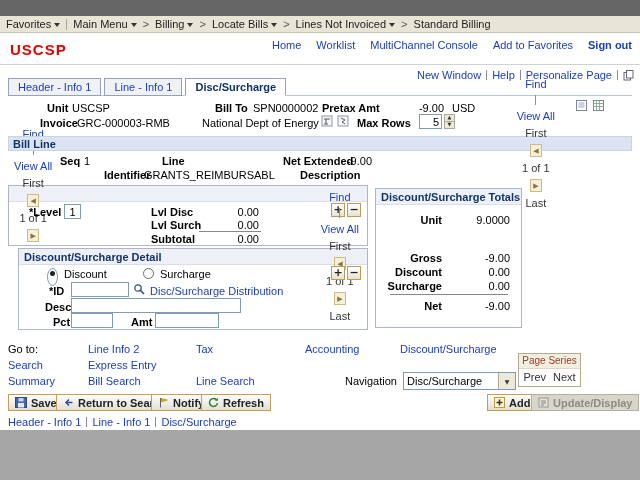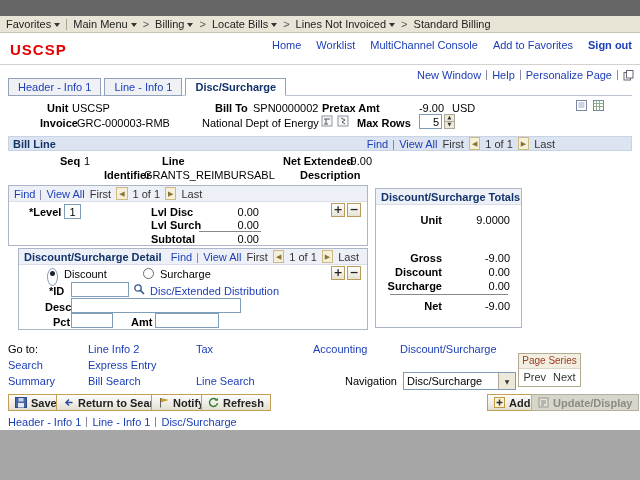--- a/index.html
+++ b/index.html
@@ -24,21 +24,21 @@
   .pipe{width:1px;height:10px;background:#8a8aa8;}
   #tabs{position:absolute;left:8px;top:62px;display:flex;z-index:3;}
   .tab{height:18px;padding:2px 9px 0;border:1px solid #93a1bb;margin-right:3px;background:#eff1f5;cursor:pointer;box-sizing:border-box;}
   .tab.active{background:#fff;border-bottom-color:#fff;}
   .tab.active .tablbl{color:#13336b;font-weight:bold;}
   .tablbl{font-size:11px;}
   #tabline{position:absolute;left:8px;top:79px;width:624px;height:1px;background:#bcc4d2;z-index:1;}
   .ico{position:absolute;cursor:pointer;line-height:0;}
   #billline-bar{position:absolute;left:8px;top:120px;width:624px;height:15px;background:#dde4f1;border:1px solid #c9d3e6;display:flex;align-items:center;justify-content:space-between;padding:0 4px;box-sizing:border-box;z-index:2;}
   .sect-title{color:#13336b;font-weight:bold;font-size:11px;white-space:nowrap;}
-  .rownav{display:flex;align-items:flex-end;gap:5px;font-size:11px;color:#333;white-space:nowrap;}
+  .rownav{display:flex;align-items:center;gap:5px;font-size:11px;color:#333;white-space:nowrap;flex-direction:column;}
   .navico{font-family:"DejaVu Sans",sans-serif;font-size:7px;color:#8a7432;background:#f6efda;border:1px solid #cdbb85;height:11px;padding:0 2px;display:inline-flex;align-items:center;cursor:pointer;}
   .gbox{position:absolute;border:1px solid #adb6c9;background:#fff;box-sizing:border-box;}
   .gbox-hd{height:15px;background:#edf1f7;border-bottom:1px solid #d9dee9;display:flex;align-items:center;justify-content:space-between;padding:0 8px 0 5px;}
   .rowbtn{position:absolute;width:14px;height:14px;background:linear-gradient(#fff,#e6e2d3);border:1px solid #b99c58;text-align:center;line-height:12px;font-size:11px;font-weight:bold;color:#222;cursor:pointer;font-family:"DejaVu Sans",sans-serif;box-sizing:border-box;}
   .radio{position:absolute;width:11px;height:11px;border:1px solid #6a6a6a;border-radius:50%;background:#fff;cursor:pointer;box-sizing:border-box;}
   .radio.sel::after{content:"";position:absolute;left:2px;top:2px;width:5px;height:5px;border-radius:50%;background:#222;}
   .sumline{position:absolute;height:1px;background:#888;}
   .btn{position:absolute;display:inline-flex;align-items:center;gap:4px;height:17px;padding:0 6px;background:linear-gradient(#fefefe,#e3dfd1);border:1px solid #c39f53;font-size:11px;color:#222;cursor:pointer;white-space:nowrap;box-sizing:border-box;font-weight:bold;}
   .btn.disabled{background:#d8d5cb;color:#8d8b82;border-color:#b2afa3;cursor:default;text-align:center;}
   .sel{position:absolute;height:18px;border:1px solid #7f9db9;background:#fff;display:flex;align-items:center;box-sizing:border-box;cursor:pointer;}
@@ -231,21 +231,21 @@
     <span class="rowbtn" style="left:312px;top:17px">+</span>
     <span class="rowbtn" style="left:328px;top:17px">−</span>
     <span class="lbl" style="left:30px;top:36px">*ID</span>
     <input class="tbx" style="left: 52px; top: 33px; width: 58px;" value="">
     <span class="ico" style="left:114px;top:34px">
       <svg width="12" height="12">
           <circle cx="5" cy="5" r="3.2" fill="none" stroke="#33548f" stroke-width="1.3"></circle>
           <path d="M7.4 7.4L11 11" stroke="#33548f" stroke-width="1.6"></path>
         </svg>
     </span>
-    <span class="lnk alnk" style="left:131px;top:36px">Disc/Extended Distribution</span>
+    <span class="lnk alnk" style="left:131px;top:36px">Disc/Surcharge Distribution</span>
     <span class="lbl" style="left:26px;top:52px">Descr</span>
     <input class="tbx" style="left: 52px; top: 49px; width: 170px;" value="">
     <span class="lbl" style="left:34px;top:67px">Pct</span>
     <input class="tbx" style="left: 52px; top: 64px; width: 42px;" value="">
     <span class="lbl" style="left:112px;top:67px">Amt</span>
     <input class="tbx" style="left: 136px; top: 64px; width: 64px;" value="">
   </div>
 
   <div class="gbox" style="left:375px;top:172px;width:147px;height:140px">
     <div class="gbox-hd">
@@ -260,21 +260,21 @@
     <span class="lbl vr" style="left:4px;top:91px;width:62px">Surcharge</span>
     <span class="val vr" style="left:72px;top:91px;width:62px">0.00</span>
     <span class="sumline" style="left:14px;top:105px;width:118px"></span>
     <span class="lbl vr" style="left:4px;top:111px;width:62px">Net</span>
     <span class="val vr" style="left:72px;top:111px;width:62px">-9.00</span>
   </div>
 
   <span class="val" style="left:8px;top:327px">Go to:</span>
   <span class="lnk alnk" style="left:88px;top:327px">Line Info 2</span>
   <span class="lnk alnk" style="left:196px;top:327px">Tax</span>
-  <span class="lnk alnk" style="left:313px;top:327px">Accounting</span>
+  <span class="lnk alnk" style="left:305px;top:327px">Accounting</span>
   <span class="lnk alnk" style="left:400px;top:327px">Discount/Surcharge</span>
   <span class="lnk alnk" style="left:8px;top:343px">Search</span>
   <span class="lnk alnk" style="left:88px;top:343px">Express Entry</span>
   <span class="lnk alnk" style="left:8px;top:359px">Summary</span>
   <span class="lnk alnk" style="left:88px;top:359px">Bill Search</span>
   <span class="lnk alnk" style="left:196px;top:359px">Line Search</span>
 
   <span class="val" style="left:345px;top:359px">Navigation</span>
   <div class="sel" style="left:403px;top:356px;width:113px">
     <span class="sel-txt">Disc/Surcharge</span>

